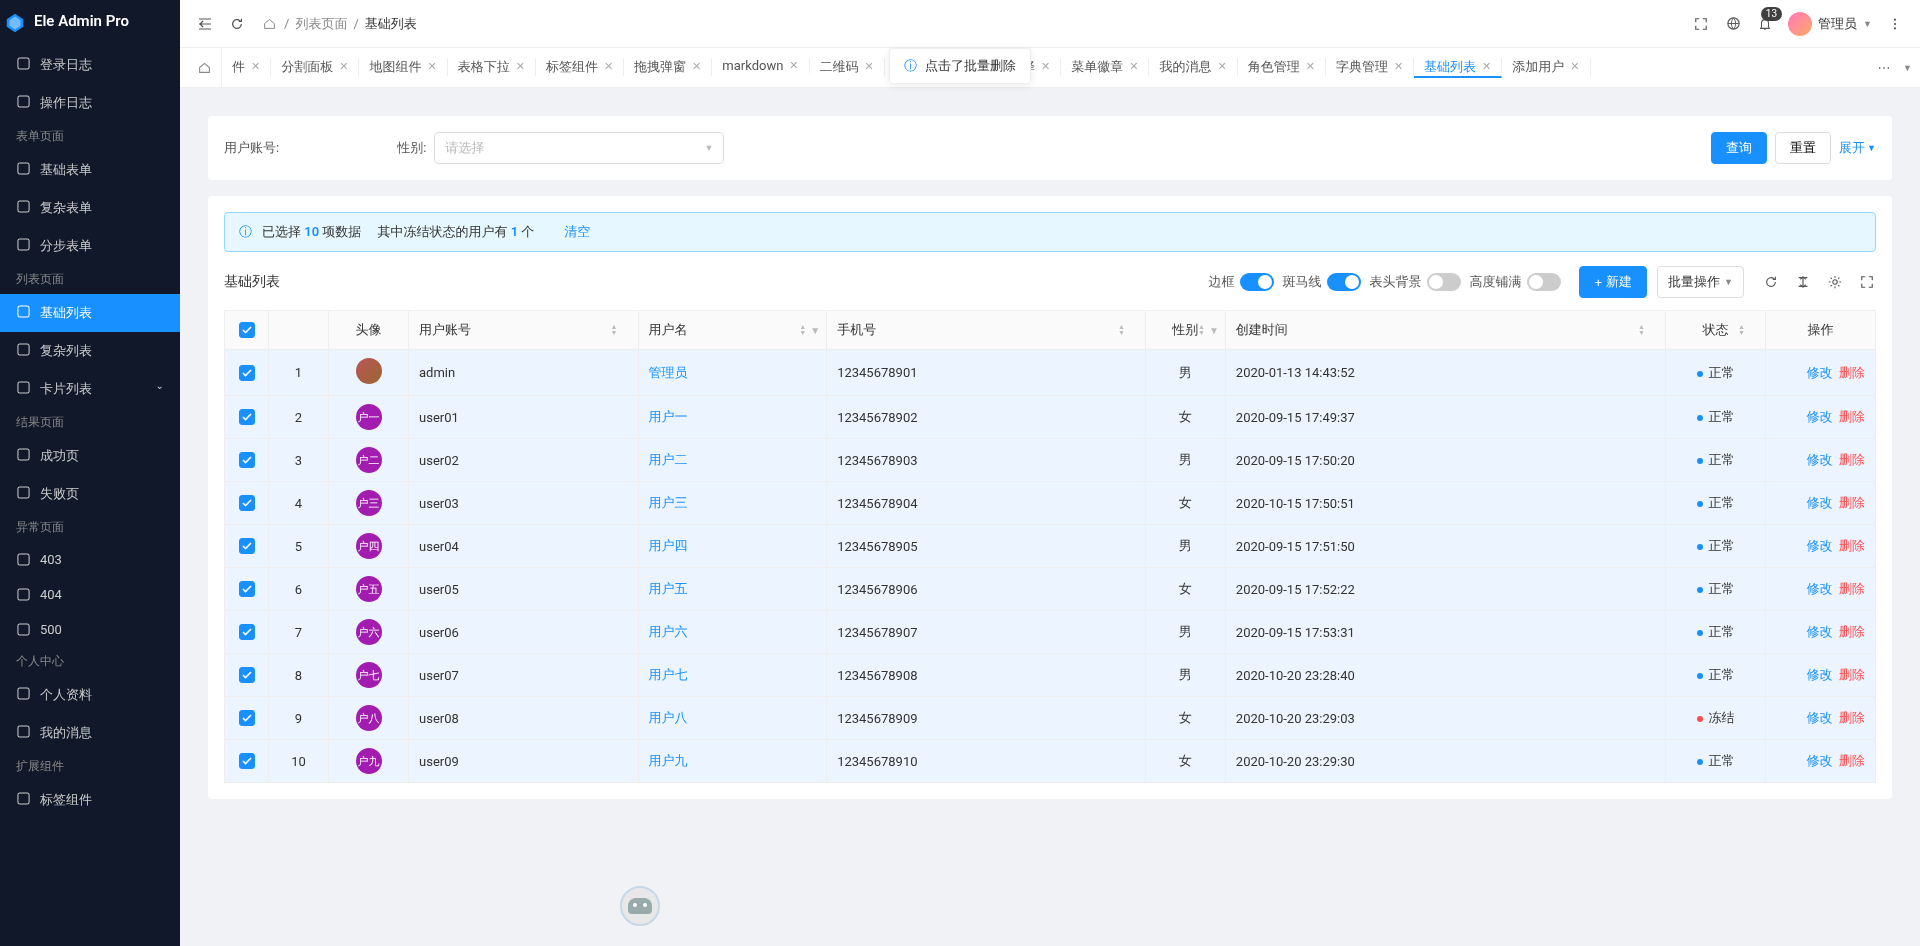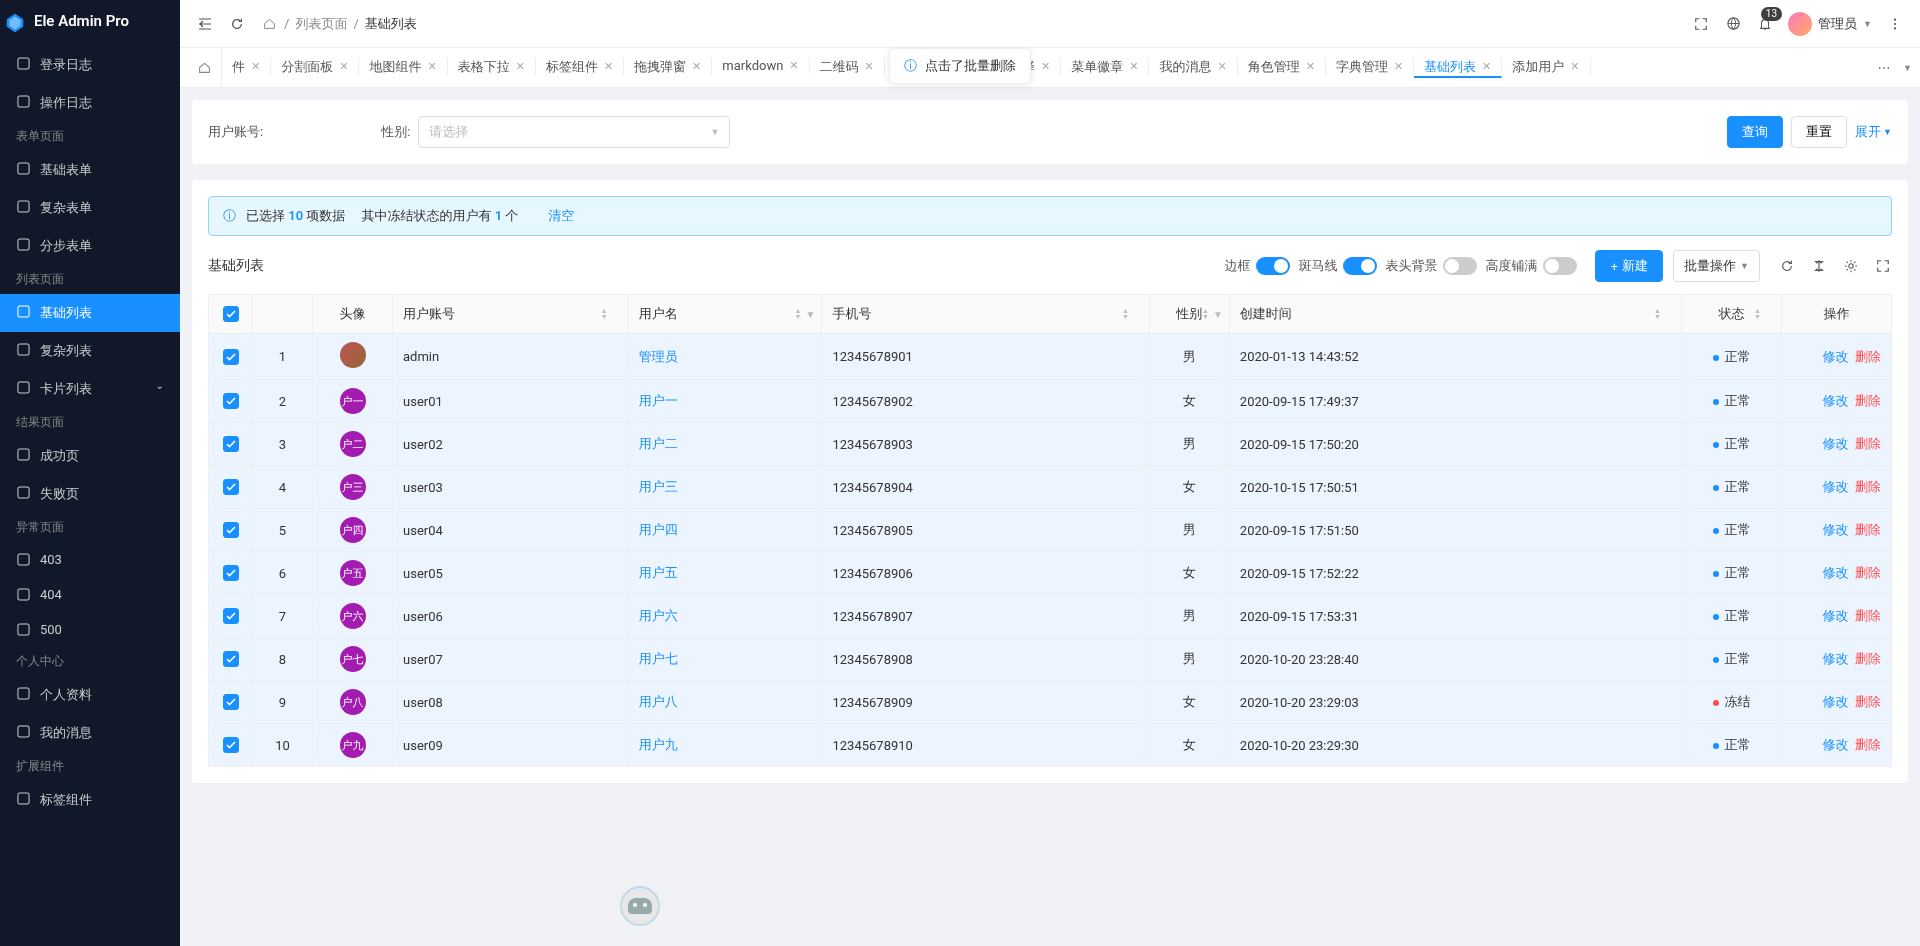--- a/index.html
+++ b/index.html
@@ -35,28 +35,28 @@
 .tab-home { padding: 0 10px; display: flex; align-items: center; height: 100%; cursor: pointer; border-right: 1px solid #eee; }
 .tab { display: flex; align-items: center; gap: 6px; padding: 0 10px; height: 100%; cursor: pointer; border-right: 1px solid #eee; font-size: 13px; color: #555; white-space: nowrap; }
 .tab.active { color: #1890ff; border-bottom: 2px solid #1890ff; }
 .tab-close { font-size: 11px; color: #aaa; }
 
 
 .toast { position: absolute; top: 48px; left: 50%; transform: translateX(-50%); background: #fff; border: 1px solid #eee; border-radius: 4px; box-shadow: 0 2px 8px rgba(0,0,0,0.08); padding: 8px 14px; display: flex; align-items: center; gap: 8px; z-index: 100; font-size: 13px; }
 .toast-icon { color: #1890ff; }
 
 
-.content { flex: 1; overflow-y: auto; padding: 12px; }
+.content { flex: 1; overflow-y: auto; padding: 28px; }
 .card { background: #fff; border-radius: 4px; padding: 16px; margin-bottom: 16px; }
 .search-row { display: flex; align-items: center; gap: 18px; }
 .search-field { display: flex; align-items: center; gap: 8px; }
 .search-label { color: #555; font-size: 13px; }
 .input, .select { height: 32px; border: 1px solid #ddd; border-radius: 4px; padding: 0 10px; font-size: 13px; color: #333; background: #fff; }
 .input { width: 290px; }
-.select { width: 312px; display: flex; align-items: center; justify-content: space-between; color: #bbb; cursor: pointer; }
+.select { width: 290px; display: flex; align-items: center; justify-content: space-between; color: #bbb; cursor: pointer; }
 .btn { height: 32px; padding: 0 14px; border-radius: 4px; border: 1px solid #ddd; background: #fff; cursor: pointer; font-size: 13px; display: inline-flex; align-items: center; gap: 4px; }
 .btn-primary { background: #1890ff; border-color: #1890ff; color: #fff; }
 .search-actions { margin-left: auto; display: flex; align-items: center; gap: 8px; }
 .expand-link { color: #1890ff; cursor: pointer; display: flex; align-items: center; gap: 2px; }
 
 
 .alert { background: #e6f7ff; border: 1px solid #91d5ff; border-radius: 4px; padding: 10px 14px; margin-bottom: 14px; display: flex; align-items: center; gap: 10px; font-size: 13px; }
 .alert-icon { color: #1890ff; }
 .alert .em { color: #1890ff; font-weight: 600; }
 .alert-clear { margin-left: 20px; color: #1890ff; cursor: pointer; }

